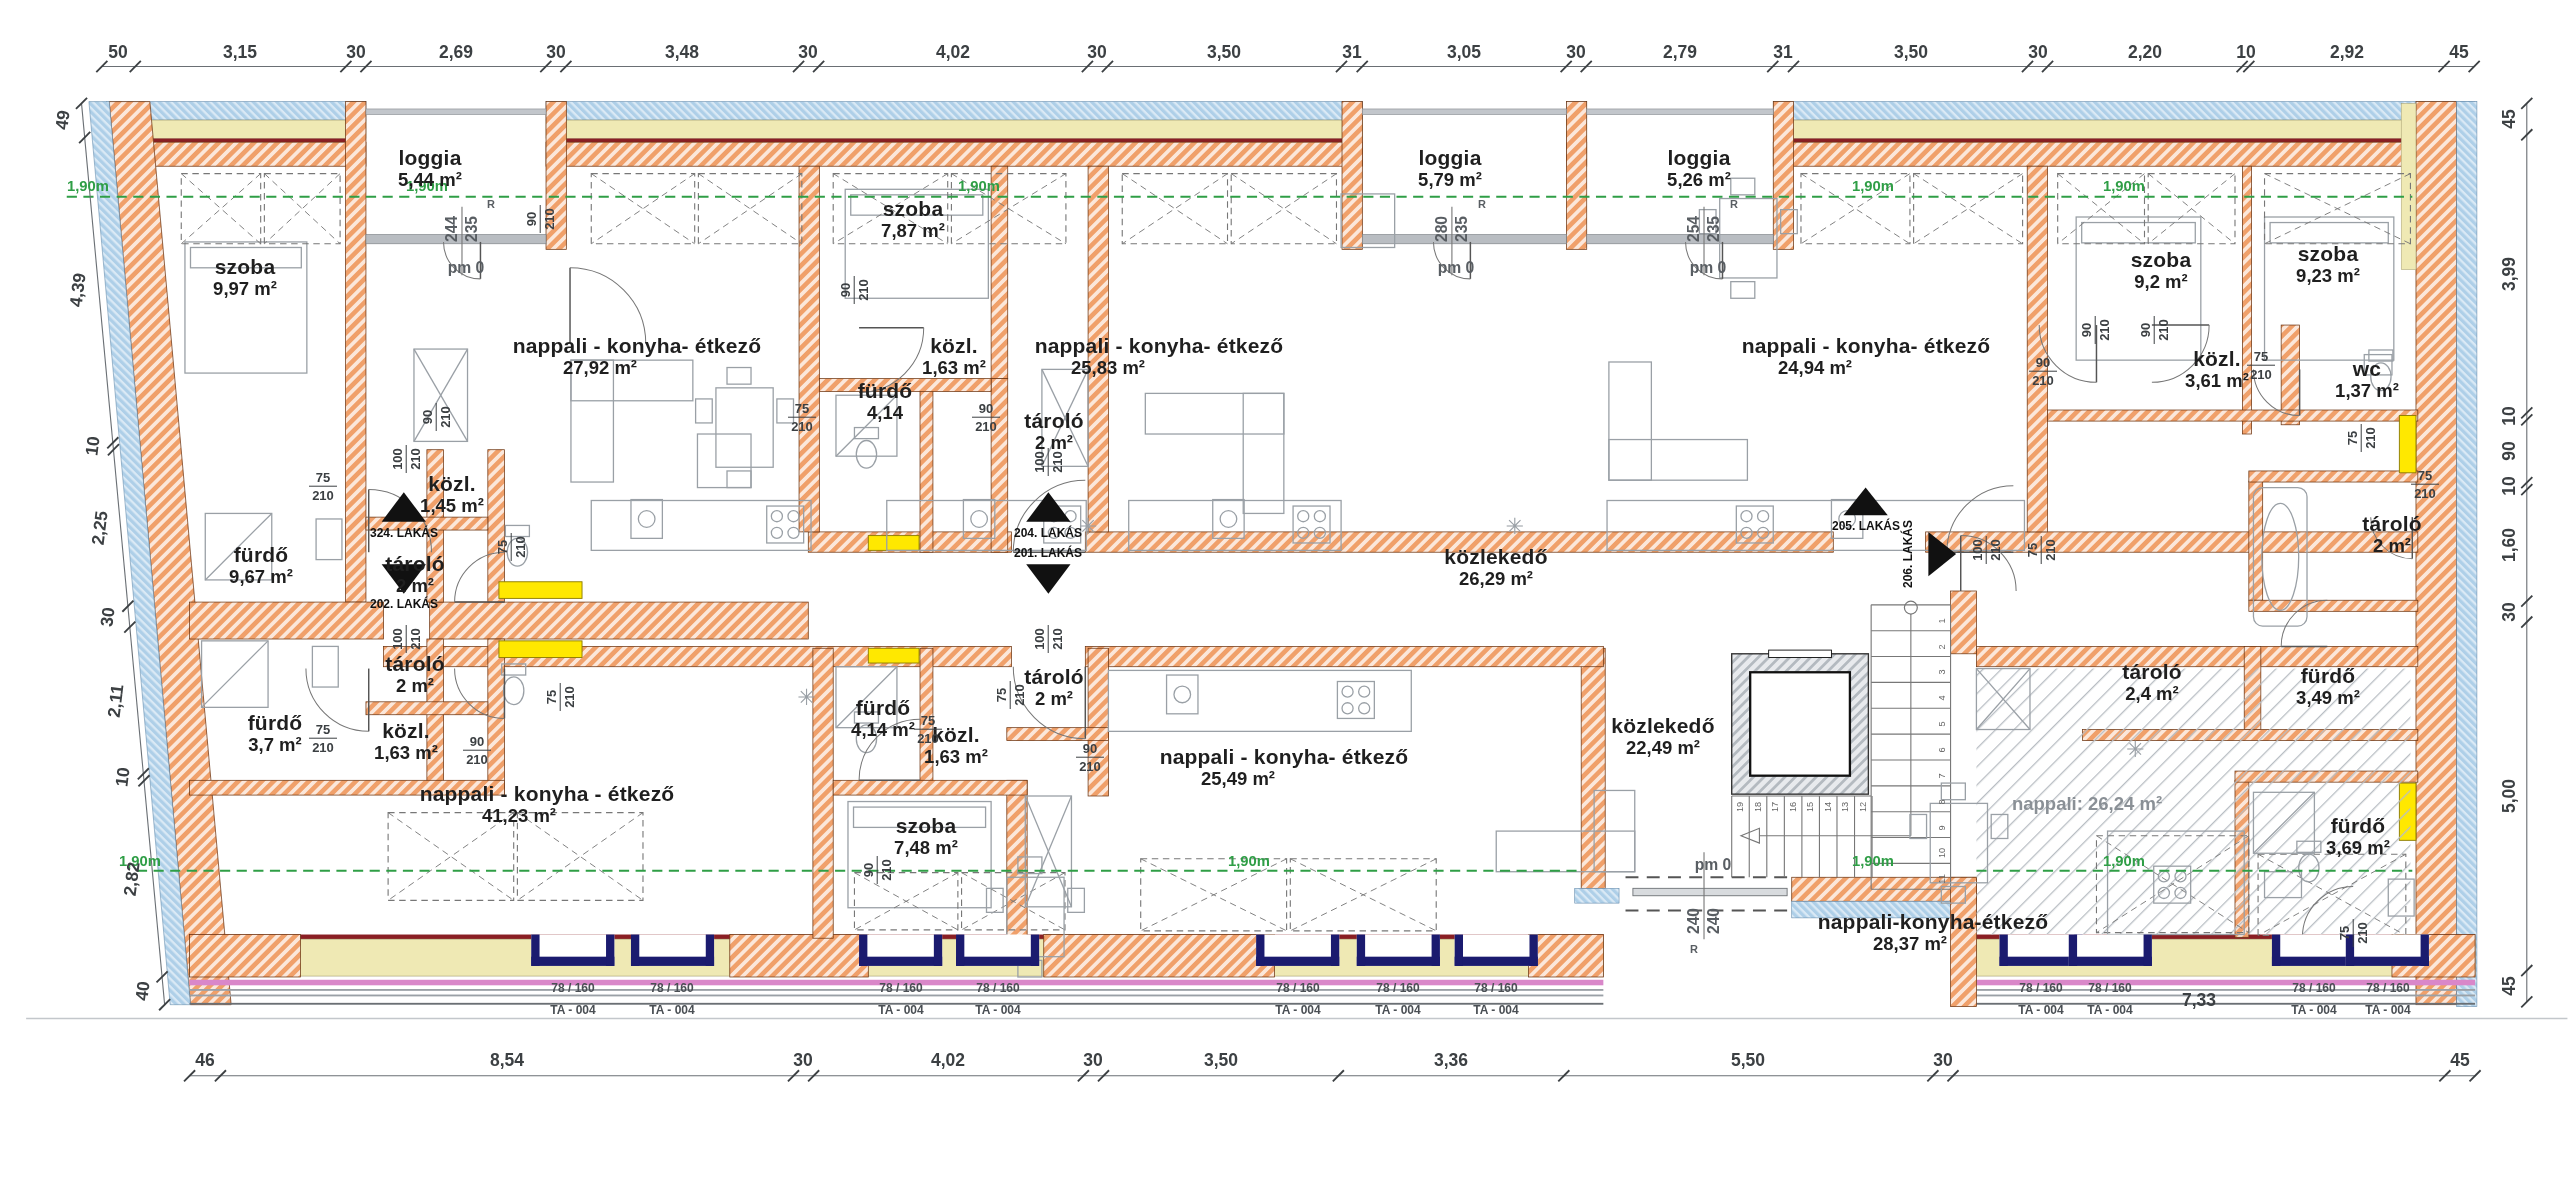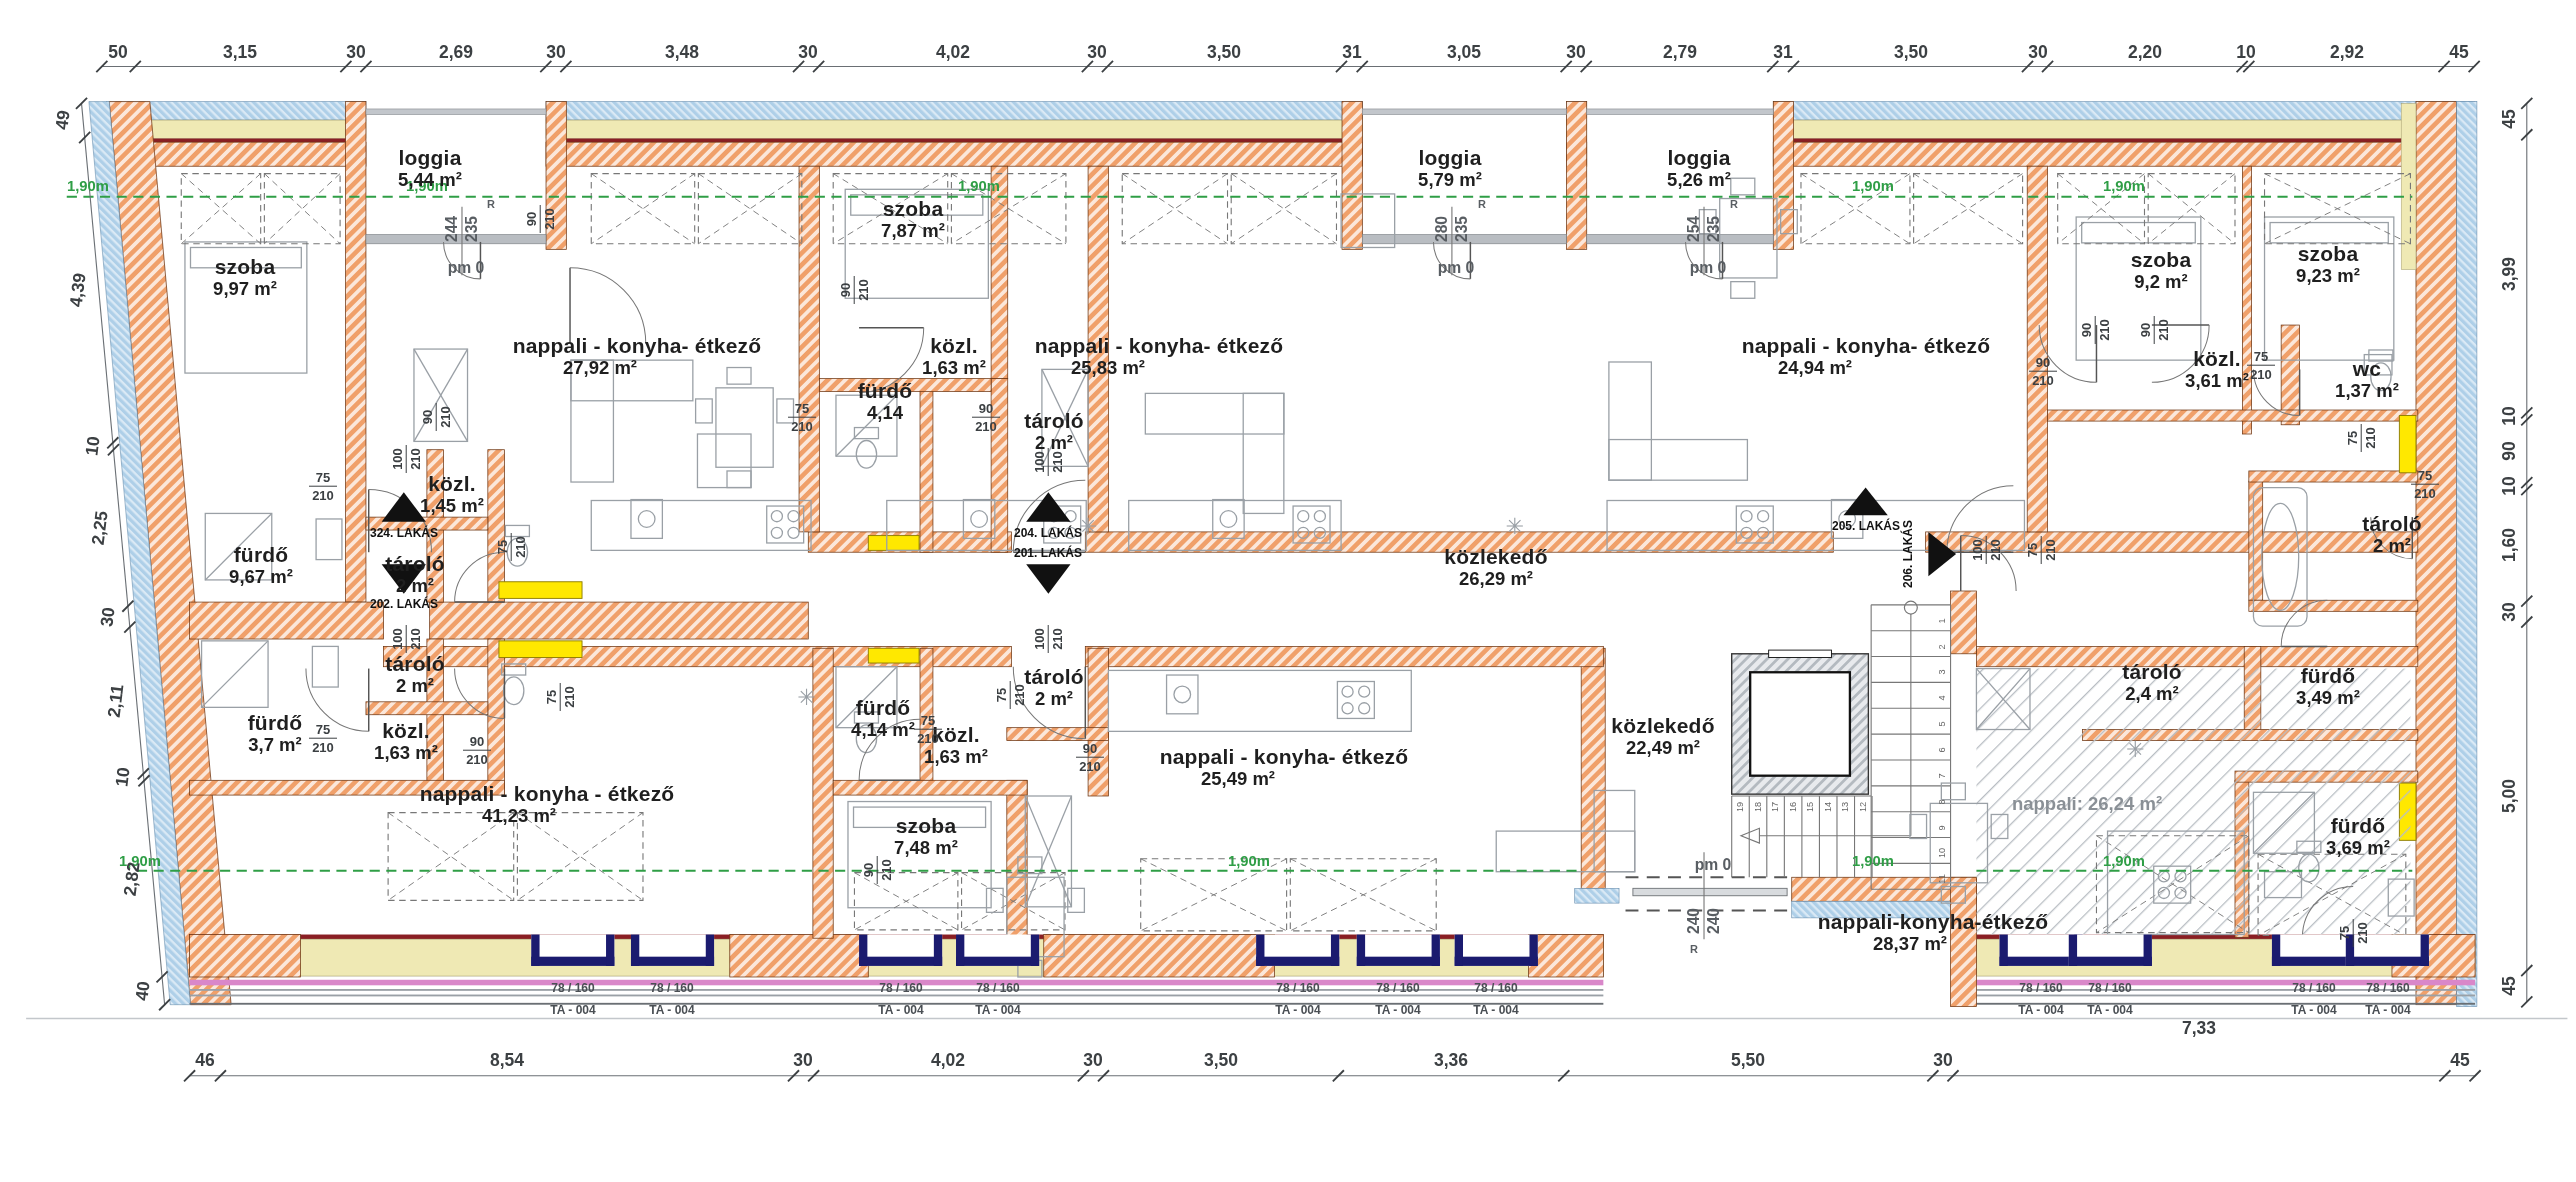--- a/index.html
+++ b/index.html
@@ -907,21 +907,21 @@
       <div class="lbl dim" style="left: 2459px; top: 52px;">45</div>
       <div class="lbl dim" style="left: 205px; top: 1060px;">46</div>
       <div class="lbl dim" style="left: 507px; top: 1060px;">8,54</div>
       <div class="lbl dim" style="left: 803px; top: 1060px;">30</div>
       <div class="lbl dim" style="left: 948px; top: 1060px;">4,02</div>
       <div class="lbl dim" style="left: 1093px; top: 1060px;">30</div>
       <div class="lbl dim" style="left: 1221px; top: 1060px;">3,50</div>
       <div class="lbl dim" style="left: 1451px; top: 1060px;">3,36</div>
       <div class="lbl dim" style="left: 1748px; top: 1060px;">5,50</div>
       <div class="lbl dim" style="left: 1943px; top: 1060px;">30</div>
-      <div class="lbl dim" style="left: 2199px; top: 1028px;">7,33</div>
+      <div class="lbl dim" style="left: 2199px; top: 1000px;">7,33</div>
       <div class="lbl dim" style="left: 2460px; top: 1060px;">45</div>
       <div class="lbl dim rotL" style="left: 63px; top: 120px;">49</div>
       <div class="lbl dim rotL" style="left: 78px; top: 290px;">4,39</div>
       <div class="lbl dim rotL" style="left: 93px; top: 446px;">10</div>
       <div class="lbl dim rotL" style="left: 100px; top: 528px;">2,25</div>
       <div class="lbl dim rotL" style="left: 108px; top: 617px;">30</div>
       <div class="lbl dim rotL" style="left: 116px; top: 701px;">2,11</div>
       <div class="lbl dim rotL" style="left: 123px; top: 777px;">10</div>
       <div class="lbl dim rotL" style="left: 132px; top: 879px;">2,82</div>
       <div class="lbl dim rotL" style="left: 143px; top: 991px;">40</div>

